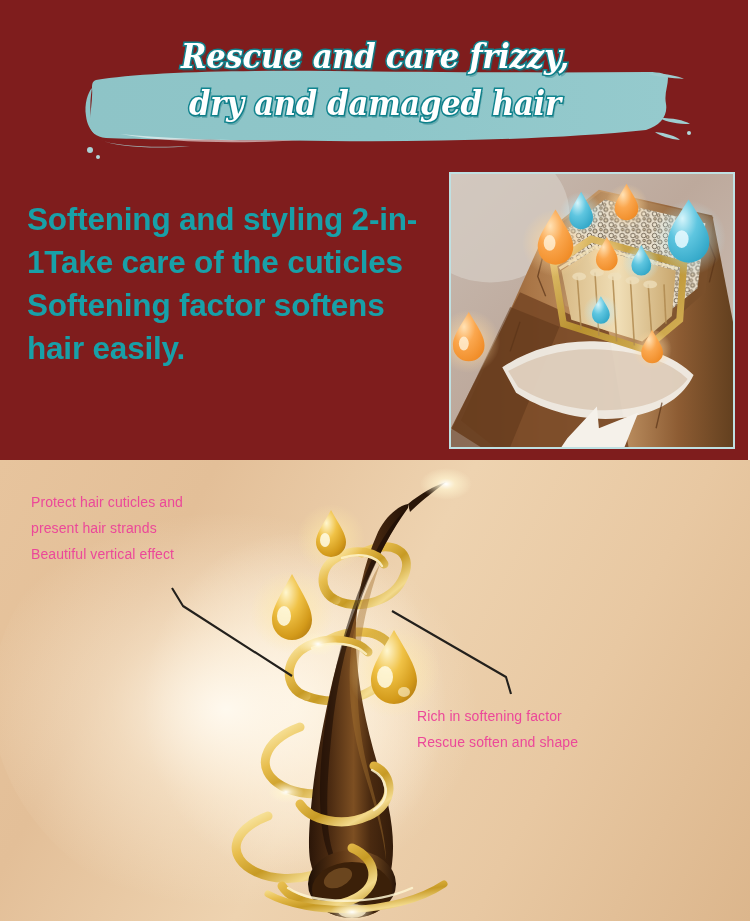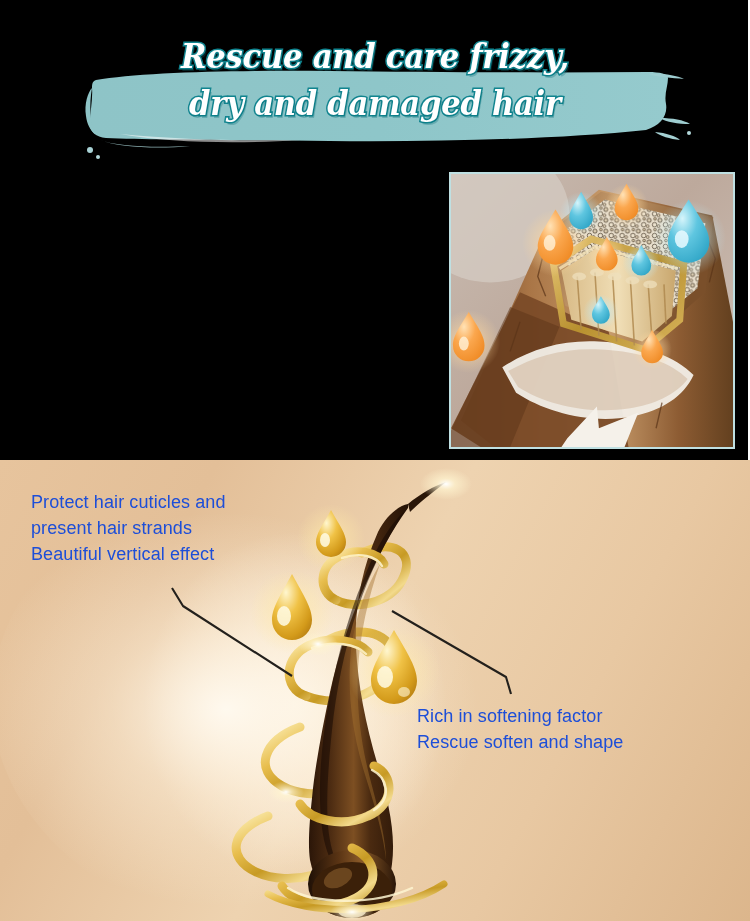--- a/index.html
+++ b/index.html
@@ -6,21 +6,21 @@
   html,body { width:750px; height:921px; }
   body {
     font-family:"Liberation Sans", sans-serif;
     background:#ffffff;
     overflow:hidden;
     position:relative;
   }
   .page { position:relative; width:750px; height:921px; background:#fff; overflow:hidden; }
 
   
-  .top-section { position:absolute; left:0; top:0; width:748px; height:460px; background:#000000; }
+  .top-section { position:absolute; left:0; top:0; width:748px; height:460px; background:#7f1d1d; }
 
   
   .banner-wrap { position:absolute; left:0; top:0; width:750px; height:170px; }
   .banner-brush { position:absolute; left:0; top:0; width:750px; height:170px; }
 
   .banner-title {
     position:absolute; left:0; top:33px; width:750px;
     text-align:center;
     font-family:"DejaVu Serif", serif;
     font-weight:bold;
@@ -62,22 +62,22 @@
     position:absolute; left:0; top:460px; width:750px; height:461px;
     background:
       radial-gradient(ellipse 210px 240px at 295px 245px, rgba(255,250,240,0.95) 0%, rgba(255,245,228,0.55) 38%, rgba(255,240,220,0.0) 72%),
       linear-gradient(118deg, #e7c49d 0%, #e3bf98 22%, #eed3b0 48%, #e8c8a2 72%, #dcb68c 100%);
     overflow:hidden;
   }
   .bottom-section .art { position:absolute; left:0; top:0; width:750px; height:461px; }
 
   .callout {
     position:absolute;
-    color:#1d4ed8;
-    font-size:18px;
+    color:#ec4899;
+    font-size:14px;
     line-height:26px;
     white-space:pre-line;
     letter-spacing:0.1px;
   }
   .callout-left  { left:31px; top:489px; }
   .callout-right { left:417px; top:703px; }
 
   .leader { position:absolute; left:0; top:460px; width:750px; height:461px; pointer-events:none; }
 </style>
 </head>
@@ -107,20 +107,21 @@
         <path d="M655,132 C666,133 676,136 680,140 C670,139 660,136 655,132 Z" fill="#a5d0d3"></path>
         <circle cx="90" cy="150" r="3" fill="#a9d3d6"></circle>
         <circle cx="98" cy="157" r="2" fill="#b3d8db"></circle>
         <circle cx="689" cy="133" r="2" fill="#b3d8db"></circle>
         <path d="M120,134 C180,140 250,141 300,140 C240,144 170,143 120,134 Z" fill="#ffffff" opacity="0.55"></path>
       </svg>
       <div class="banner-title">Rescue and care frizzy,
 dry and damaged hair</div>
     </div>
 
+    <div class="lead-copy">Softening and styling 2-in-1Take care of the cuticles Softening factor softens hair easily.</div>
 
     <div class="cuticle-photo">
       <svg viewBox="0 0 286 277" preserveAspectRatio="none">
         <defs>
           <linearGradient id="bgBlur" x1="0" y1="0" x2="1" y2="1">
             <stop offset="0" stop-color="#c9bcb2"></stop>
             <stop offset="0.45" stop-color="#bda99c"></stop>
             <stop offset="1" stop-color="#cfc3ba"></stop>
           </linearGradient>
           <linearGradient id="shaft" x1="0" y1="0" x2="1" y2="0">

